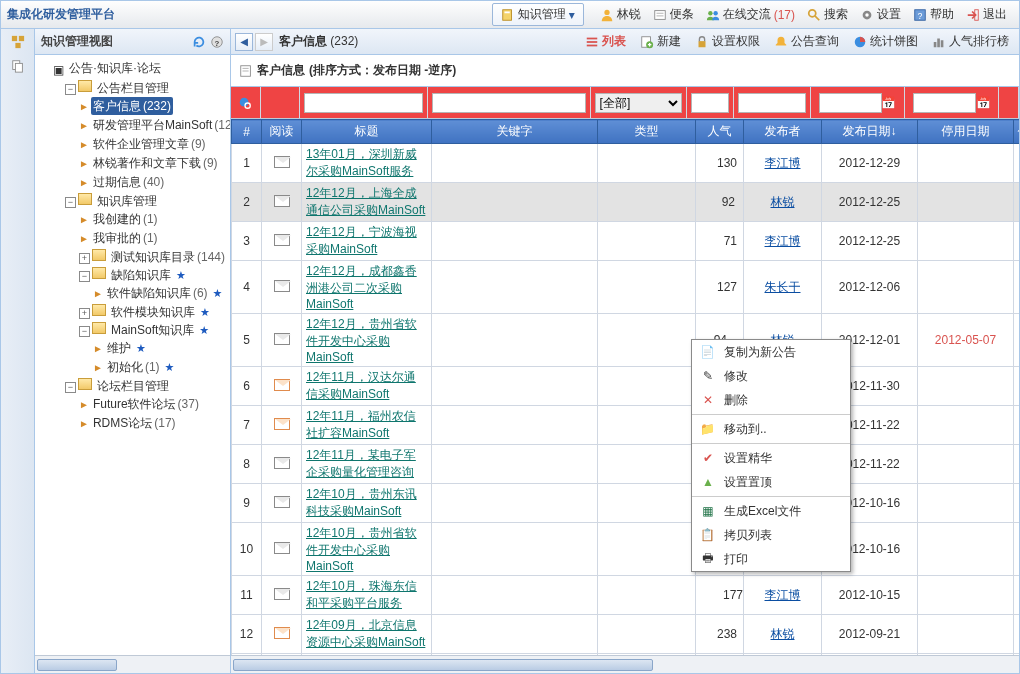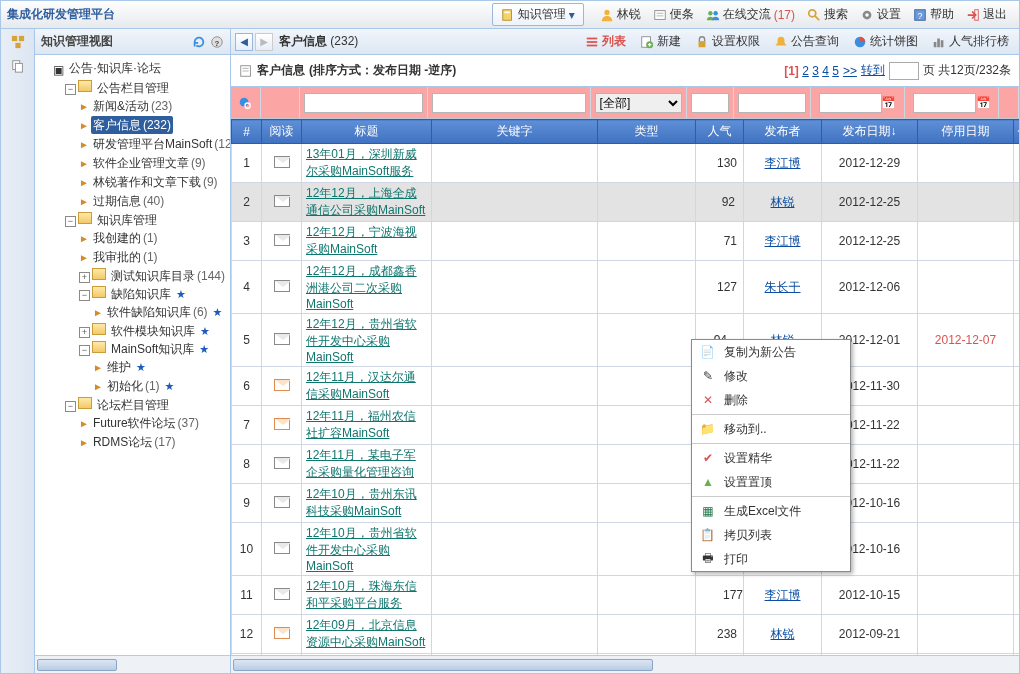--- a/index.html
+++ b/index.html
@@ -33,21 +33,21 @@
 .toolbar { height: 26px; background: linear-gradient(#f1f5fb,#dde7f3); border-bottom: 1px solid #a9c7e8; display:flex; align-items:center; padding: 0 4px; gap: 2px; }
 .toolbar .crumb { color:#333; font-weight:bold; padding:0 4px; }
 .toolbar .tbtn { display:inline-flex; align-items:center; gap:3px; padding: 2px 6px; cursor:pointer; }
 .active-tab { color:#d9534f; font-weight:bold; }
 .subheader { height: 32px; border-bottom: 1px solid #a9c7e8; display:flex; align-items:center; padding: 0 8px; }
 .subheader .left { display:flex; align-items:center; gap:4px; }
 .subheader .spacer { flex:1; }
 .pager { display:flex; align-items:center; gap:4px; }
 .pager a { color:#0b4ea2; text-decoration:underline; cursor:pointer; }
 .pager .cur { color:#d9534f; font-weight:bold; text-decoration:none; }
-.filterrow { height: 32px; background:#fca5a5; border-bottom:1px solid #bfc9d6; display:flex; align-items:center; }
+.filterrow { height: 32px; background:#ef4444; border-bottom:1px solid #bfc9d6; display:flex; align-items:center; }
 .filterrow .cell { border-right:1px solid #d0d7e2; height:100%; display:flex; align-items:center; justify-content:center; padding:0 2px; }
 .filterrow input, .filterrow select { width: calc(100% - 4px); border:1px solid #b5b5b5; height:20px; font-size:12px; }
 .grid { flex:1; overflow:auto; position:relative; }
 table { border-collapse: collapse; width: 100%; table-layout: fixed; }
 th { background: linear-gradient(#5f8fd6,#3f72c1); color:#fff; font-weight:normal; height:24px; border:1px solid #2f5e9e; }
 td { border:1px solid #d0d7e2; height:38px; padding:2px 4px; text-align:center; vertical-align:middle; }
 td.title-cell { text-align:left; }
 td a { color:#0b4ea2; text-decoration:underline; cursor:pointer; }
 td a.title-link { color:#0f766e; }
 tr.hl td { background:#e3e3e3; }
@@ -185,21 +185,20 @@
             <svg viewBox="0 0 16 16">
               <circle cx="8" cy="8" r="6" fill="#e0e0e0" stroke="#888"></circle>
               <text x="8" y="12" font-size="9" text-anchor="middle" fill="#444">?</text>
             </svg>
           </span>
       </div>
       <div class="tree">
         <ul id="tree-root">
             <li><span class="node"><span class="icon">▣</span> 公告·知识库·论坛</span><ul>
                 <li><span class="toggle">−</span><span class="folder-icon"></span><span class="node">公告栏目管理</span><ul>
-                    <li><span class="bullet">►</span><span class="node">新闻&amp;活动 <span class="cnt">(23)</span></span></li>
                     <li><span class="bullet">►</span><span class="node sel">客户信息 <span class="cnt">(232)</span></span></li>
                     <li><span class="bullet">►</span><span class="node">研发管理平台MainSoft <span class="cnt">(12</span></span></li>
                     <li><span class="bullet">►</span><span class="node">软件企业管理文章 <span class="cnt">(9)</span></span></li>
                     <li><span class="bullet">►</span><span class="node">林锐著作和文章下载 <span class="cnt">(9)</span></span></li>
                     <li><span class="bullet">►</span><span class="node">过期信息 <span class="cnt">(40)</span></span></li>
                   </ul></li>
                 <li><span class="toggle">−</span><span class="folder-icon"></span><span class="node">知识库管理</span><ul>
                     <li><span class="bullet">►</span><span class="node">我创建的 <span class="cnt">(1)</span></span></li>
                     <li><span class="bullet">►</span><span class="node">我审批的 <span class="cnt">(1)</span></span></li>
                     <li><span class="toggle">+</span><span class="folder-icon"></span><span class="node">测试知识库目录 <span class="cnt">(144)</span></span></li>
@@ -297,27 +296,20 @@
               <svg viewBox="0 0 16 16">
                 <rect x="2" y="2" width="11" height="12" fill="#fff" stroke="#888"></rect>
                 <line x1="4" y1="5" x2="11" y2="5" stroke="#aaa"></line>
                 <line x1="4" y1="8" x2="11" y2="8" stroke="#aaa"></line>
               </svg>
             </span>
           <b>客户信息</b>
           <b>(排序方式：发布日期  -逆序)</b>
         </div>
         <span class="spacer"></span>
-        <div class="pager">
-          <span id="pager-pages"><span class="cur">[1]</span> <a>2</a> <a>3</a> <a>4</a> <a>5</a> </span>
-          <a>&gt;&gt;</a>
-          <a>转到</a>
-          <input type="text" style="width: 30px; height: 18px; border: 1px solid rgb(170, 170, 170);">
-          <span>页 共12页/232条</span>
-        </div>
       </div>
 
       <div class="filterrow">
         <div class="cell col-num">
             <span class="icon">
               <svg viewBox="0 0 16 16">
                 <circle cx="7" cy="7" r="5" fill="#3a8de0"></circle>
                 <circle cx="11" cy="11" r="3" fill="none" stroke="#fff" stroke-width="1.5"></circle>
               </svg>
             </span>
@@ -428,21 +420,21 @@
               </tr>
               <tr>
                 <td>5</td>
                 <td><span class="env-icon"></span></td>
                 <td class="title-cell"><a class="title-link">12年12月，贵州省软件开发中心采购MainSoft</a></td>
                 <td></td>
                 <td></td>
                 <td style="text-align:right;padding-right:16px">94</td>
                 <td><a>林锐</a></td>
                 <td>2012-12-01</td>
-                <td class="red-date">2012-12-07</td>
+                <td class="red-date">2012-05-07</td>
                 <td>2</td>
               </tr>
               <tr>
                 <td>6</td>
                 <td><span class="env-icon env-open"></span></td>
                 <td class="title-cell"><a class="title-link">12年11月，汉达尔通信采购MainSoft</a></td>
                 <td></td>
                 <td></td>
                 <td style="text-align:right;padding-right:6px">106</td>
                 <td><a>林锐</a></td>

